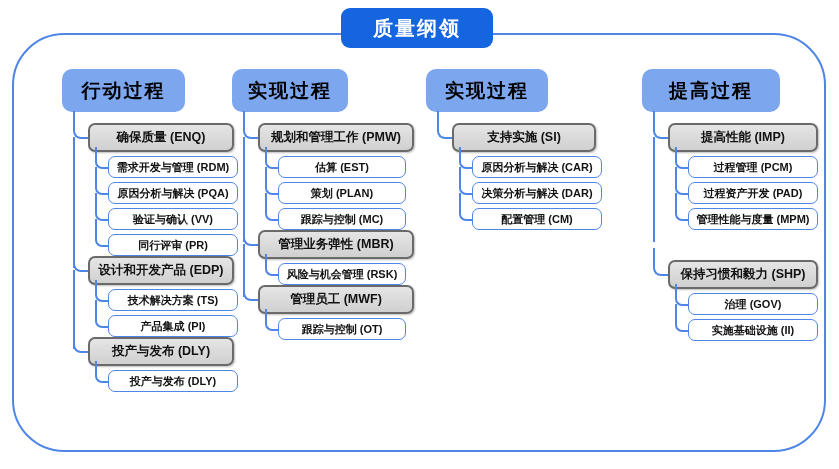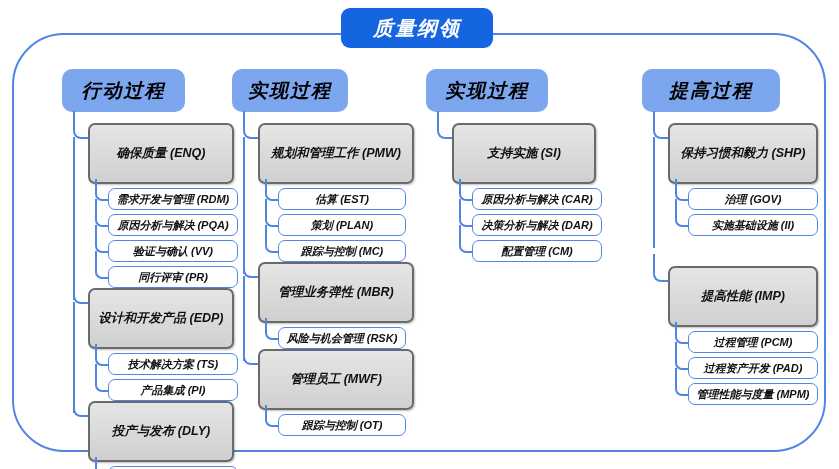--- a/index.html
+++ b/index.html
@@ -1,17 +1,17 @@
 <!DOCTYPE html>
 <html style="--title-bg: #1565e0; --header-bg: #7ca6ee; --line: #4f86e6; --gray-border: #6a6a6a; --gray-fill: #d9d9d9;"><head>
 <meta charset="utf-8">
 <style>
   html,body{margin:0;padding:0;background:#ffffff;}
   body{font-family:"Liberation Sans","DejaVu Sans",sans-serif;}
-  #stage{position:relative;width:839px;height:469px;background:#fff;overflow:hidden;font-style:italic;}
+  #stage{position:relative;width:839px;height:469px;background:#fff;overflow:hidden;}
 
   
   .frame{position:absolute;left:12px;top:33px;width:814px;height:419px;
          border:2px solid var(--line,#4f86e6);border-radius:52px;background:#fff;box-sizing:border-box;}
 
   
   .title{position:absolute;left:341px;top:8px;width:152px;height:40px;z-index:5;
          background:var(--title-bg,#1565e0);color:#fff;border-radius:9px;
          display:flex;align-items:center;justify-content:center;
          font-size:20px;font-weight:bold;letter-spacing:2px;}
@@ -34,21 +34,21 @@
   .group:first-child{margin-top:0;}
   .group::before{content:"";position:absolute;left:-15px;top:-12px;width:13px;height:26px;
        border-left:2px solid var(--line,#4f86e6);border-bottom:2px solid var(--line,#4f86e6);
        border-bottom-left-radius:8px;}
   .group:not(:last-child)::after{content:"";position:absolute;left:-15px;top:14px;bottom:-12px;
        border-left:2px solid var(--line,#4f86e6);}
 
   .gray{width:var(--gw);box-sizing:border-box;border:2px solid var(--gray-border,#6a6a6a);
        border-radius:7px;background:linear-gradient(#e5e5e5,#d0d0d0);
        box-shadow:1px 1px 2px rgba(0,0,0,.25);
-       padding:20px 4px;text-align:center;font-size:12.5px;font-weight:bold;color:#111;line-height:17px;}
+       padding:4px 4px;text-align:center;font-size:12.5px;font-weight:bold;color:#111;line-height:17px;}
 
   .leaves{margin-left:20px;margin-top:4px;}
   .leaf-wrap{position:relative;margin-top:4px;}
   .leaf-wrap::before{content:"";position:absolute;left:-13px;top:-6px;width:11px;height:calc(50% + 6px);
        border-left:2px solid var(--line,#4f86e6);border-bottom:2px solid var(--line,#4f86e6);
        border-bottom-left-radius:7px;}
   .leaf-wrap:first-child::before{top:-9px;height:calc(50% + 9px);}
   .leaf-wrap:not(:last-child)::after{content:"";position:absolute;left:-13px;top:50%;bottom:-5px;
        border-left:2px solid var(--line,#4f86e6);}
 
@@ -155,40 +155,40 @@
                 <div class="leaf">配置管理 (CM)</div>
               </div>
             </div>
           </div>
         </div>
       </div>
       <div class="col c4">
         <div class="hdr">提高过程</div>
         <div class="groups">
           <div class="group">
-            <div class="gray">保持习惯和毅力 (SHP)</div>
-            <div class="leaves">
-              <div class="leaf-wrap">
-                <div class="leaf">治理 (GOV)</div>
-              </div>
-              <div class="leaf-wrap">
-                <div class="leaf">实施基础设施 (II)</div>
-              </div>
-            </div>
-          </div>
-          <div class="group">
             <div class="gray">提高性能 (IMP)</div>
             <div class="leaves">
               <div class="leaf-wrap">
                 <div class="leaf">过程管理 (PCM)</div>
               </div>
               <div class="leaf-wrap">
                 <div class="leaf">过程资产开发 (PAD)</div>
               </div>
               <div class="leaf-wrap">
                 <div class="leaf">管理性能与度量 (MPM)</div>
               </div>
             </div>
           </div>
+          <div class="group">
+            <div class="gray">保持习惯和毅力 (SHP)</div>
+            <div class="leaves">
+              <div class="leaf-wrap">
+                <div class="leaf">治理 (GOV)</div>
+              </div>
+              <div class="leaf-wrap">
+                <div class="leaf">实施基础设施 (II)</div>
+              </div>
+            </div>
+          </div>
         </div>
       </div>
     </div>
 </div>
 
 </body></html>

